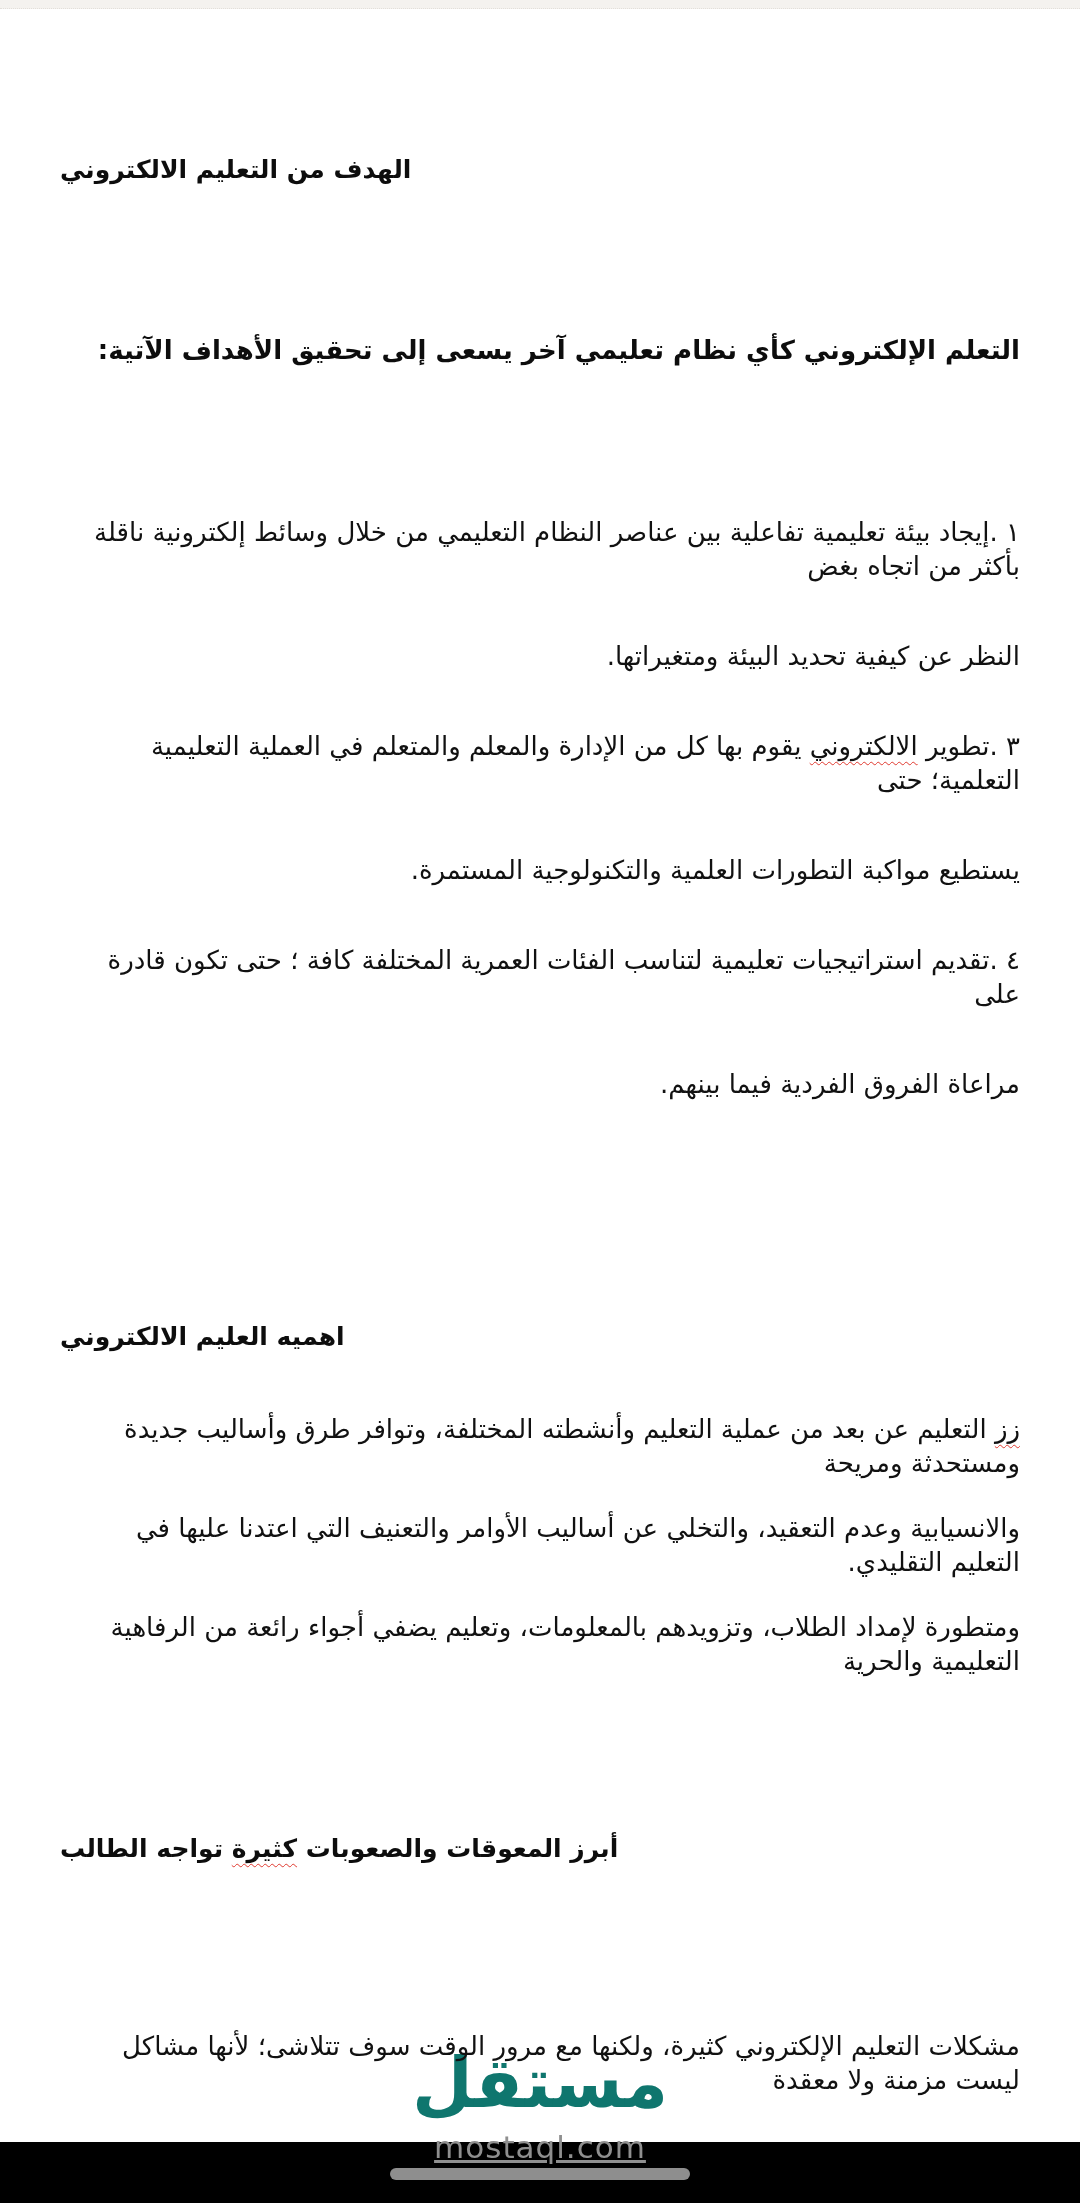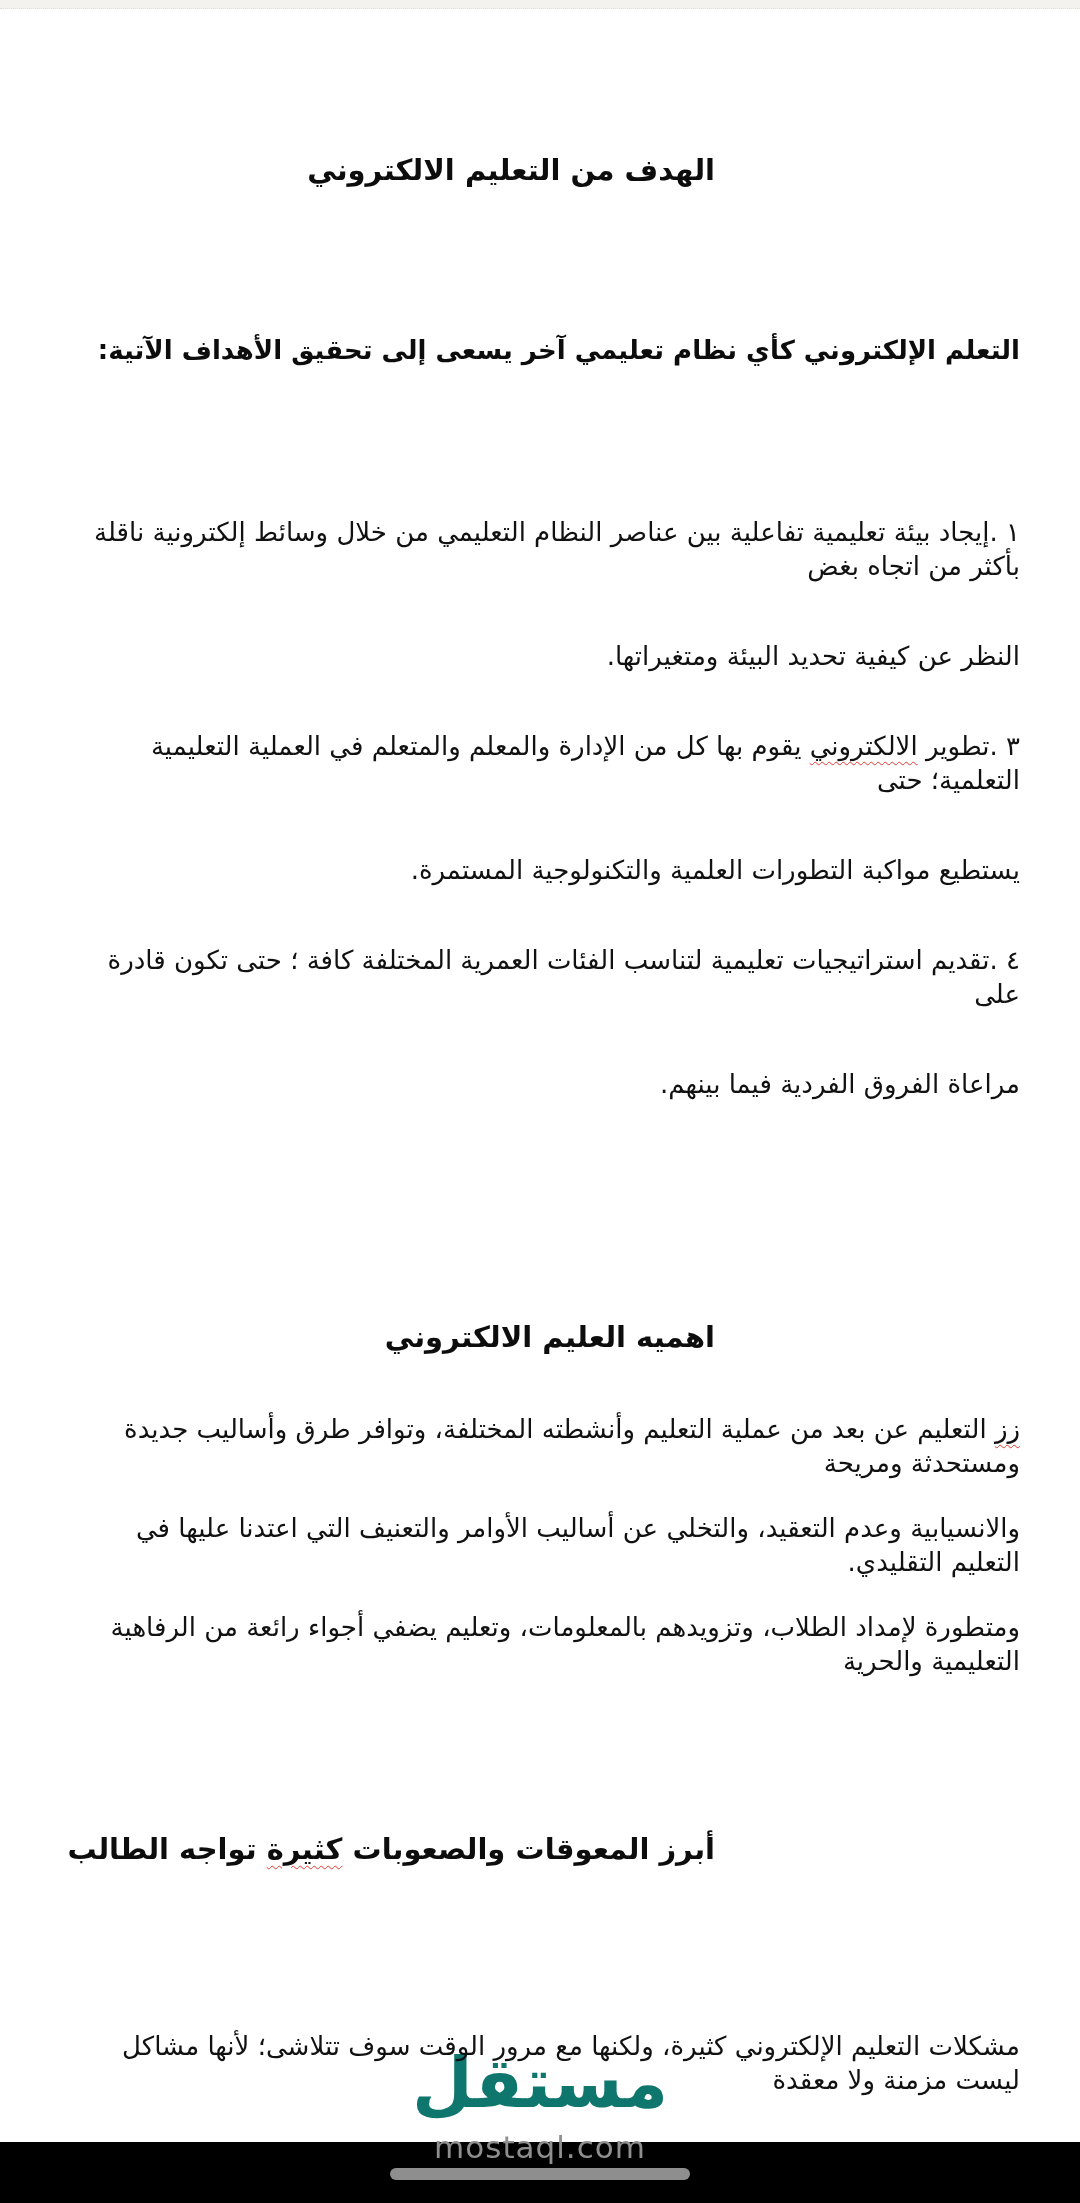--- a/index.html
+++ b/index.html
@@ -14,22 +14,22 @@
   .top-strip{
     position:absolute;top:0;left:0;width:1080px;height:8px;
     background:#f4f2ef;border-bottom:1px dotted #e2dfda;z-index:3;
   }
   .content{
     position:relative;z-index:3;
     padding:8px 60px 0 60px;
     direction:rtl;
   }
   .doc-heading{
-    font-weight:bold;font-size:29px;line-height:40px;
-    text-align:right;margin:0 305px 0 0;
+    font-weight:bold;font-size:25px;line-height:40px;
+    text-align:left;margin:0 305px 0 0;
     color:#0d0d0d;
   }
   .h1{margin-top:142px;}
   .h2{margin-top:216px;}
   .h3{margin-top:151px;}
   .subtitle{
     font-weight:bold;font-size:26px;line-height:40px;text-align:right;
     text-underline-offset:7px;text-decoration-thickness:2px;
     margin:140px 0 0 0;color:#0d0d0d;
   }
@@ -46,21 +46,21 @@
     text-decoration-style:wavy;
     text-decoration-color:#e03a30;
     text-decoration-thickness:1px;
     text-underline-offset:6px;
   }
   .watermark{position:absolute;left:0;width:1080px;text-align:center;z-index:2;direction:ltr;}
   .wm-logo{
     top:2048px;font-size:70px;font-weight:bold;color:#0f766e;line-height:70px;
   }
   .wm-domain{
-    top:2130px;font-size:31px;color:#8f8f8f;letter-spacing:1px;line-height:34px;
+    top:2130px;font-size:31px;color:#8f8f8f;letter-spacing:1px;line-height:34px;text-decoration:underline;
   }
   .bottom-bar{
     position:absolute;left:0;top:2142px;width:1080px;height:61px;
     background:#000;z-index:1;
   }
   .home-pill{
     position:absolute;left:390px;top:26px;width:300px;height:12px;
     border-radius:6px;background:#8e8e8e;
   }
 </style>

